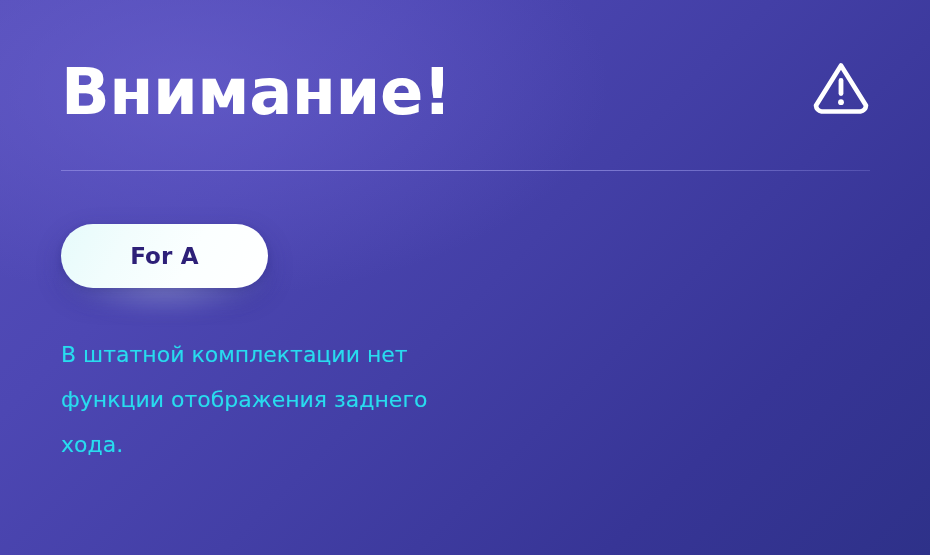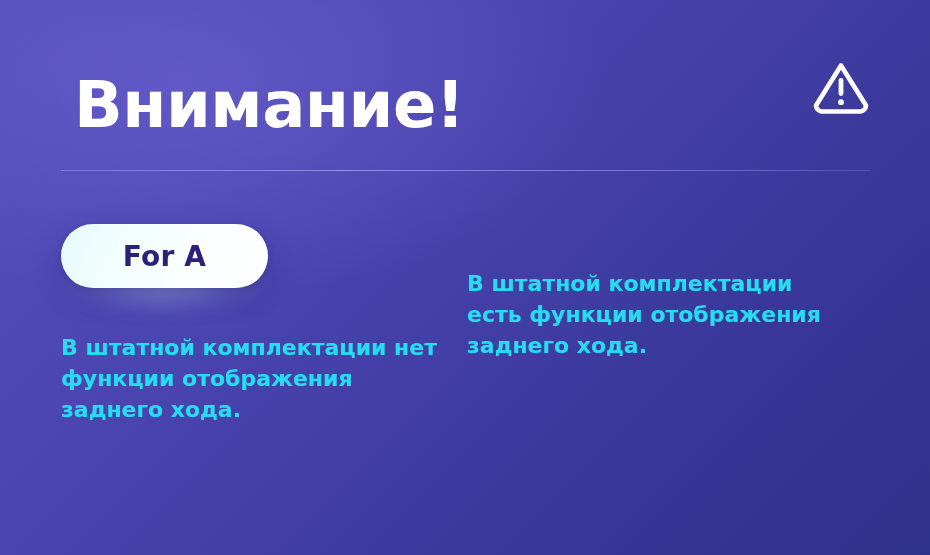--- a/index.html
+++ b/index.html
@@ -28,21 +28,21 @@
     left: 61px;
     top: 52px;
     width: 809px;
     height: 80px;
   }
 
   #page-title {
     position: absolute;
     left: 0;
     top: 0;
-    margin: 13px;
+    margin: 0;
     font-family: "DejaVu Sans", sans-serif;
     font-size: 64px;
     font-weight: 700;
     letter-spacing: -0.5px;
     color: #ffffff;
     line-height: 80px;
     white-space: nowrap;
   }
 
   #warning-icon {
@@ -117,34 +117,34 @@
     box-shadow:
       0 10px 26px rgba(40,40,120,0.30),
       0 2px 6px rgba(30,30,100,0.18);
     display: flex;
     align-items: center;
     justify-content: center;
   }
 
   .pill-label {
     font-family: "DejaVu Sans", sans-serif;
-    font-size: 28px;
+    font-size: 23px;
     font-weight: 700;
     letter-spacing: 0.2px;
     color: #2d2078;
   }
 
   .body-text {
     margin: 0;
     padding-top: 44px;
     width: 382px;
     font-family: "DejaVu Sans", sans-serif;
     font-size: 22px;
-    font-weight: 700;
-    line-height: 31px;
+    font-weight: 400;
+    line-height: 45px;
     color: #28dcef;
     text-shadow: 0 0 1px rgba(40,220,239,0.35);
   }
   .column-b .body-text { width: 386px; }
 </style>
 </head>
 <body>
 
 <div id="slide">
 
@@ -168,17 +168,16 @@
       <div class="pill-wrap">
         <div class="pill-glow"></div>
         <div class="pill">
           <span class="pill-label">For A</span>
         </div>
       </div>
       <p class="body-text">В штатной комплектации нет функции отображения заднего хода.</p>
     </div>
 
     <div class="column column-b">
-      <p class="body-text">В штатной комплектации есть функции отображения заднего хода.</p>
     </div>
 
   </div>
 </div>
 
 </body></html>

